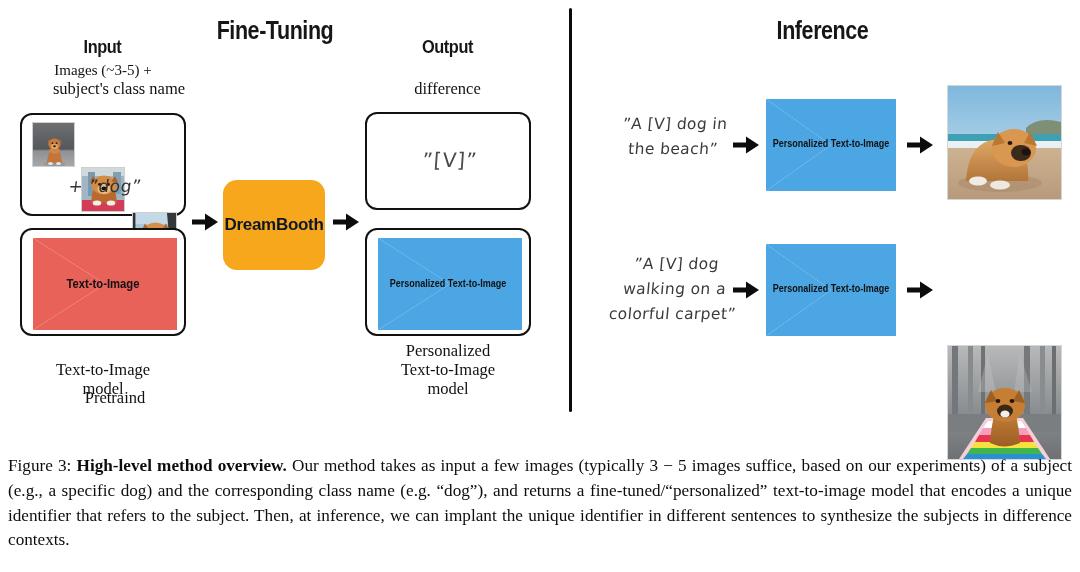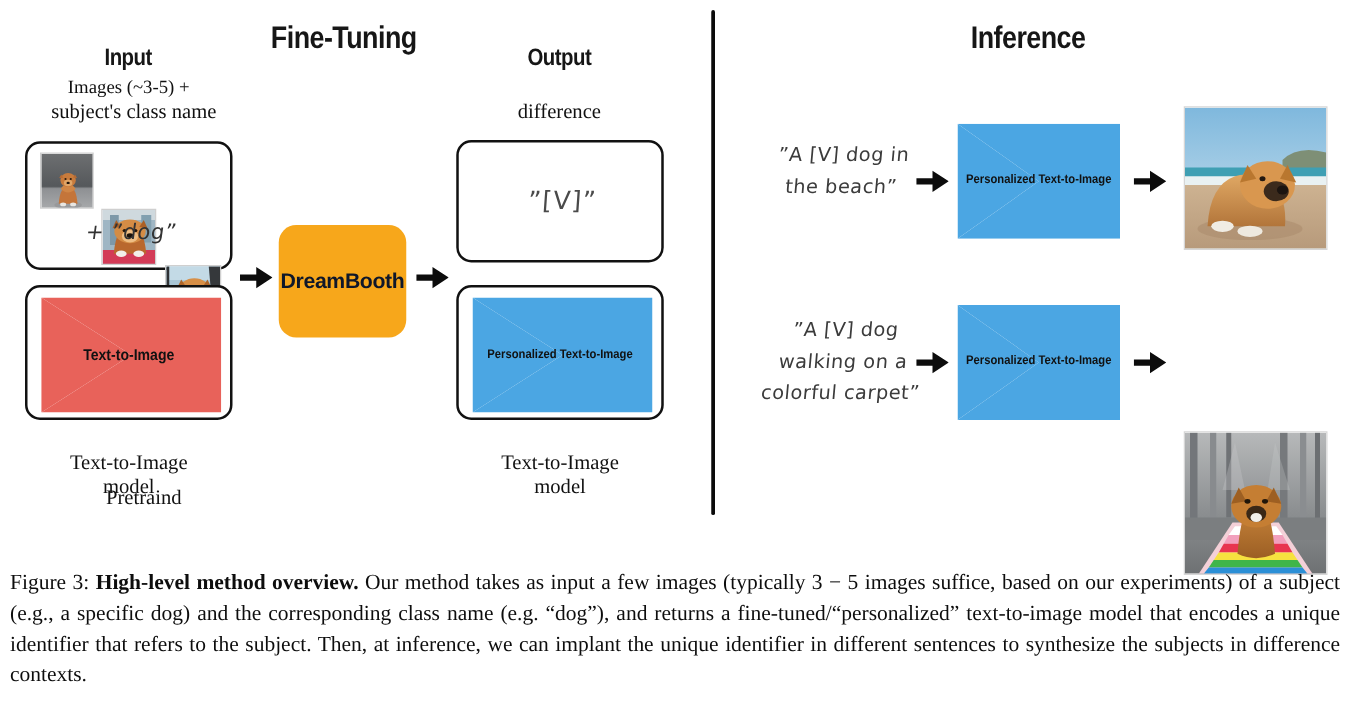--- a/index.html
+++ b/index.html
@@ -64,21 +64,21 @@
 <body>
 
 <div class="fig">
 
   <div class="abs divider" style="left:569px;top:8px;height:404px;"></div>
 
   <div class="abs hdg ctr" style="left:185px;top:16px;width:180px;font-size:25px;">Fine-Tuning</div>
 
   <div class="abs hdg ctr" style="left:20px;top:36px;width:165px;font-size:19px;">Input</div>
   <div class="abs sub ctr" style="left:8px;top:62px;width:190px;font-size:15px;">Images (~3-5) +</div>
-  <div class="abs sub ctr" style="left:12px;top:80px;width:190px;font-size:16.5px;">subject's class name</div>
+  <div class="abs sub ctr" style="left:24px;top:80px;width:190px;font-size:16.5px;">subject's class name</div>
 
   <div class="abs panel" style="left:20px;top:113px;width:166px;height:103px;">
 
     <div class="abs thumb" style="left:10px;top:7px;width:43px;height:45px;">
       <svg width="43" height="45" viewBox="0 0 43 45" preserveAspectRatio="none">
         <defs>
           <linearGradient id="g1" x1="0" y1="0" x2="0" y2="1">
             <stop offset="0%" stop-color="#6d6f71"></stop>
               <stop offset="58%" stop-color="#55585b"></stop>
             <stop offset="62%" stop-color="#8e9093"></stop>
@@ -180,20 +180,21 @@
 
   <div class="abs panel" style="left:365px;top:228px;width:166px;height:108px;">
     <div class="abs" style="left:11px;top:8px;width:144px;height:92px;">
       <svg width="144" height="92" viewBox="0 0 144 92" preserveAspectRatio="none">
         <polygon points="0,0 144,0 144,92 0,92 72,46" fill="#4BA6E3"></polygon>
         <polygon points="0,0 72,46 0,92" fill="#4BA6E3"></polygon>
       </svg>
     </div>
     <div class="bowlabel" style="top:48px;font-size:10px;">Personalized Text-to-Image</div>
   </div>
+  <div class="abs sub ctr" style="left:365px;top:342px;width:166px;font-size:16.5px;">Personalized</div>
   <div class="abs sub ctr" style="left:365px;top:361px;width:166px;font-size:16.5px;">Text-to-Image</div>
   <div class="abs sub ctr" style="left:365px;top:380px;width:166px;font-size:16.5px;">model</div>
 
   <div class="abs hdg ctr" style="left:715px;top:16px;width:215px;font-size:25px;">Inference</div>
 
   <div class="abs hand" style="left:600px;top:112px;width:148px;">
     <div>”A [V] dog in</div>
     <div>the beach”</div>
   </div>
 

